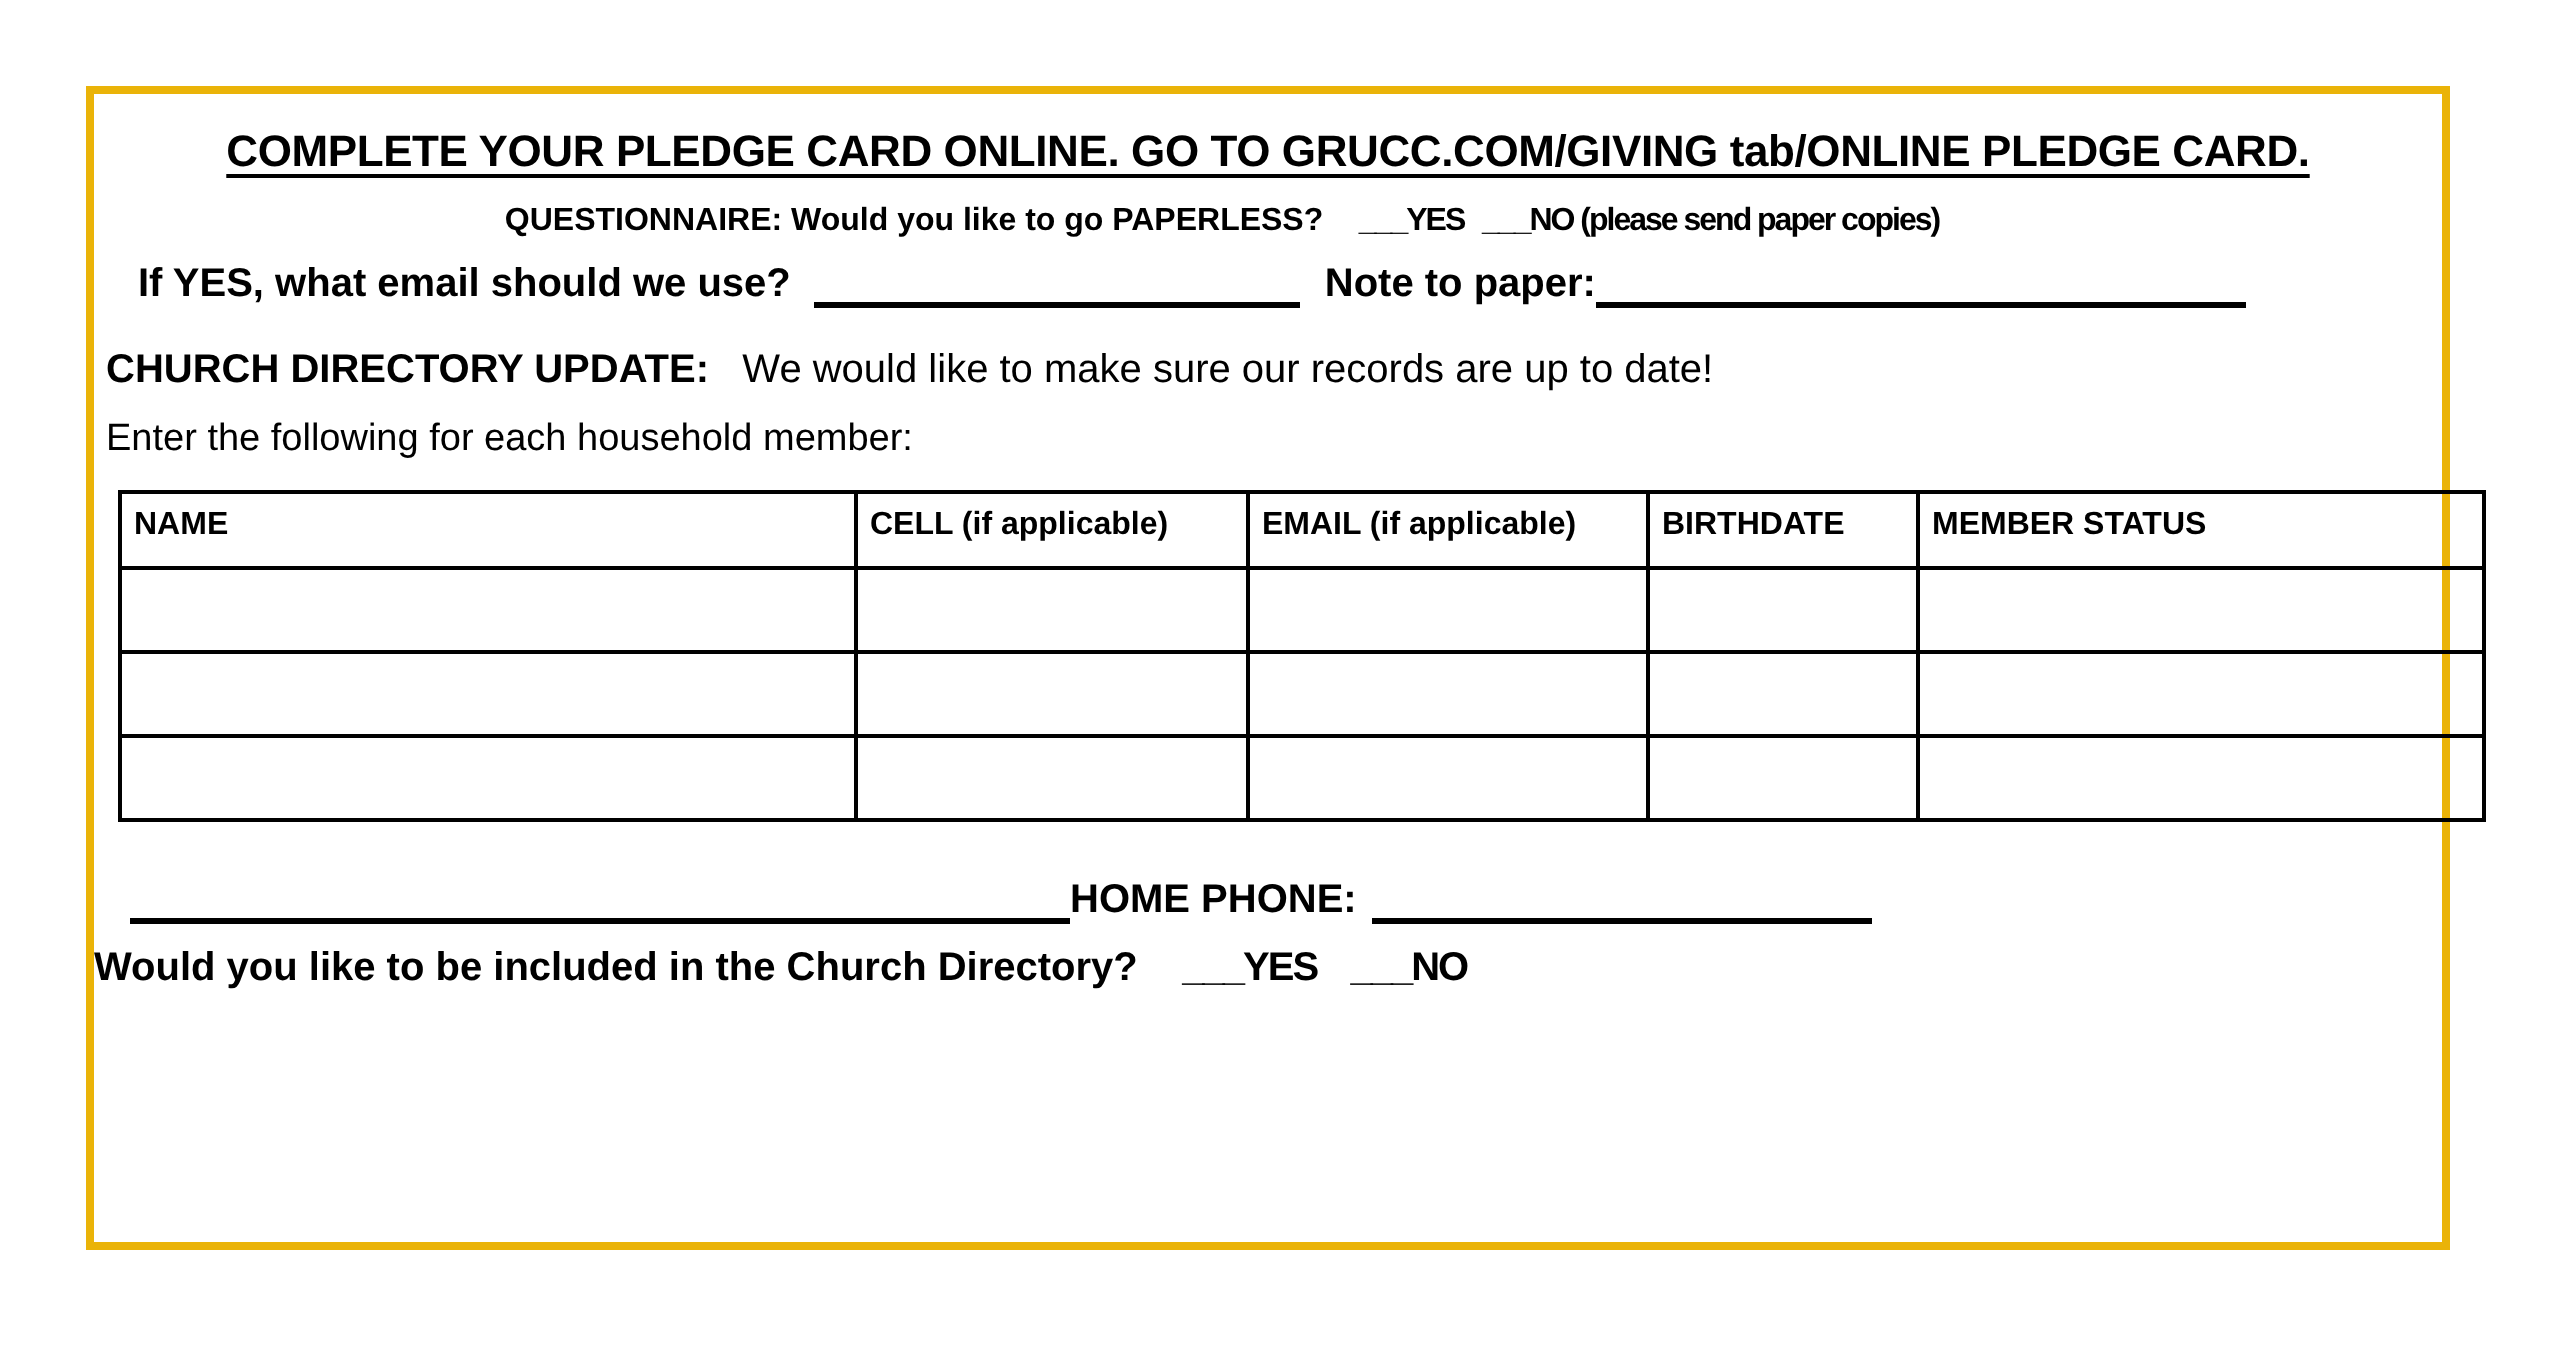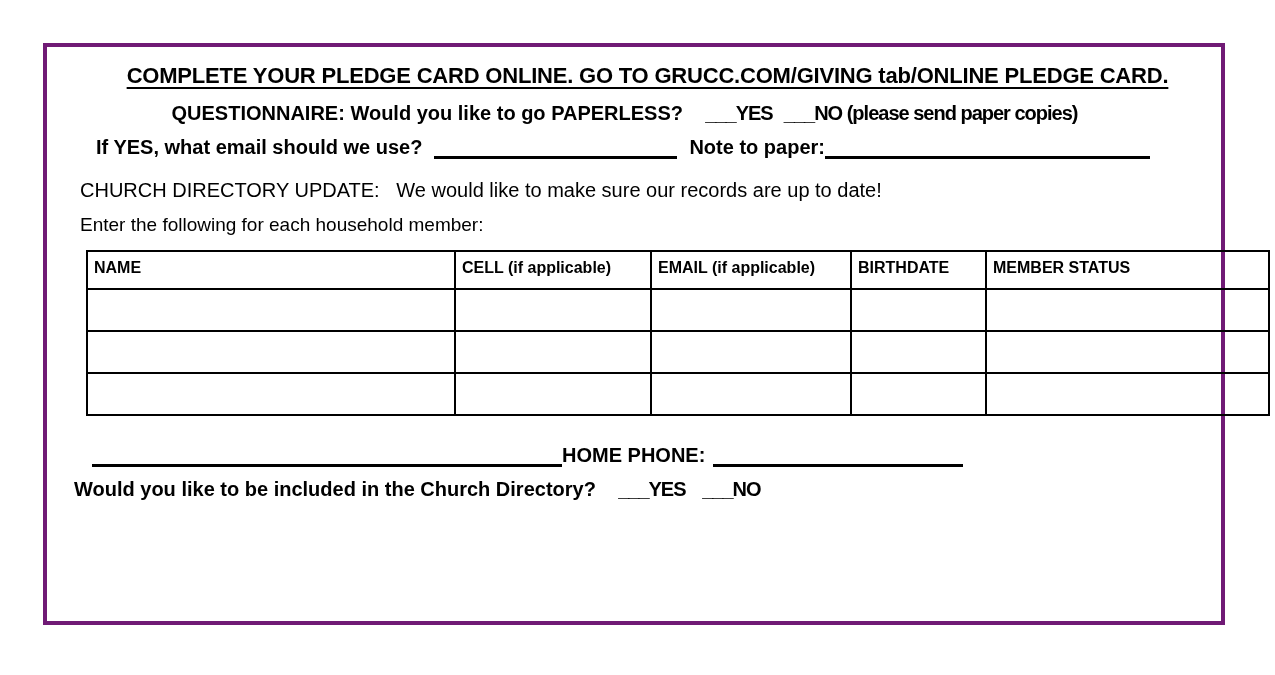--- a/index.html
+++ b/index.html
@@ -22,24 +22,23 @@
     background: #ffffff;
   }
 
   
   .form-box {
     position: absolute;
     left: 43px;
     top: 43px;
     width: 1182px;
     height: 582px;
-    border: 4px solid #701a75;
+    border: 4px solid #eab308;
     box-sizing: border-box;
     background: #ffffff;
-    padding-left: 27px;
   }
 
   .inner {
     position: relative;
     width: 100%;
     height: 100%;
     box-sizing: border-box;
     padding: 0;
   }
 
@@ -65,21 +64,21 @@
     margin-top: 16px;
     font-size: 19px;
     white-space: nowrap;
   }
   .intro-row .b { font-weight: bold; }
 
   
   .question-row {
     text-align: center;
     margin-top: 13px;
-    font-size: 20px;
+    font-size: 16px;
     font-weight: bold;
     white-space: nowrap;
     padding-right: 46px;
   }
   .q-label { font-weight: bold; }
   .blank-us {
     font-weight: bold;
     letter-spacing: -1px;
   }
 
@@ -101,21 +100,21 @@
   .rule-email { width: 243px; margin-left: 12px; margin-right: 12px; }
   .rule-note  { width: 325px; }
 
   
   .dir-row {
     margin-top: 20px;
     font-size: 20px;
     white-space: nowrap;
     padding-left: 6px;
   }
-  .dir-row .b { font-weight: normal; }
+  .dir-row .b { font-weight: bold; }
 
   .enter-row {
     margin-top: 12px;
     font-size: 19px;
     white-space: nowrap;
     padding-left: 6px;
   }
 
   
   .table-wrap {

